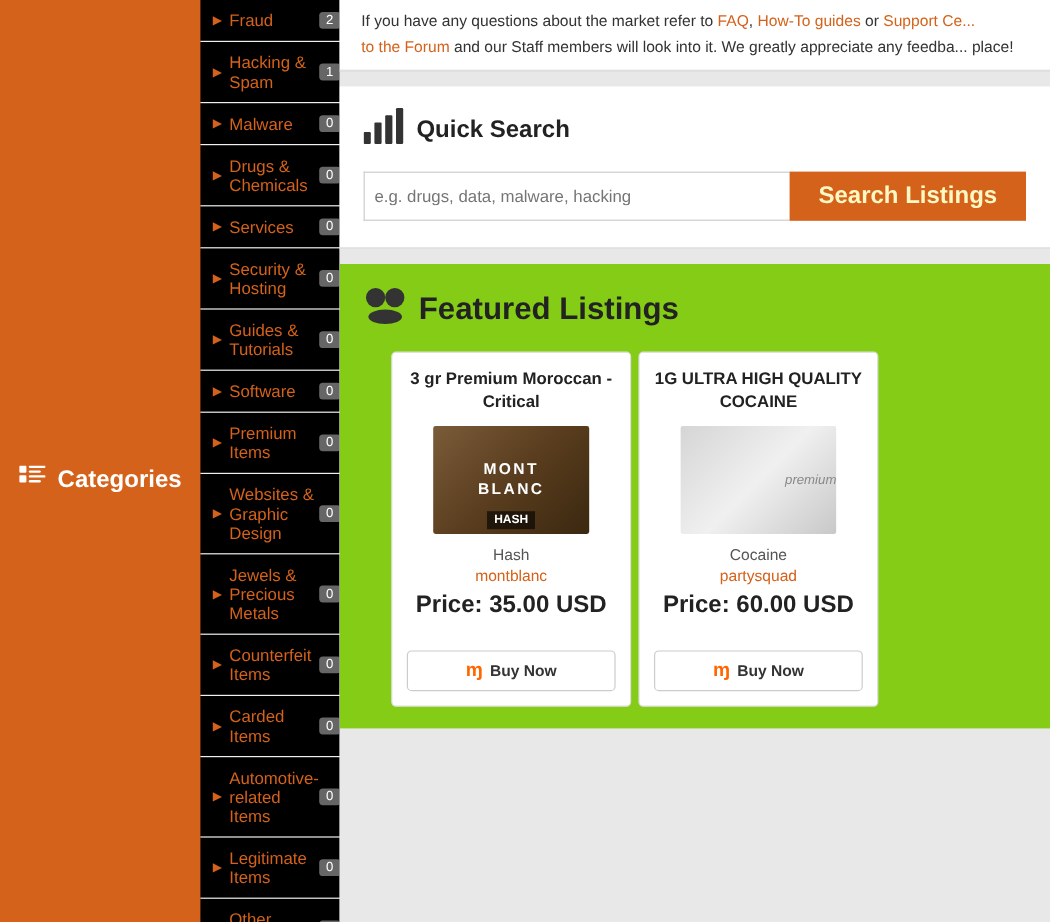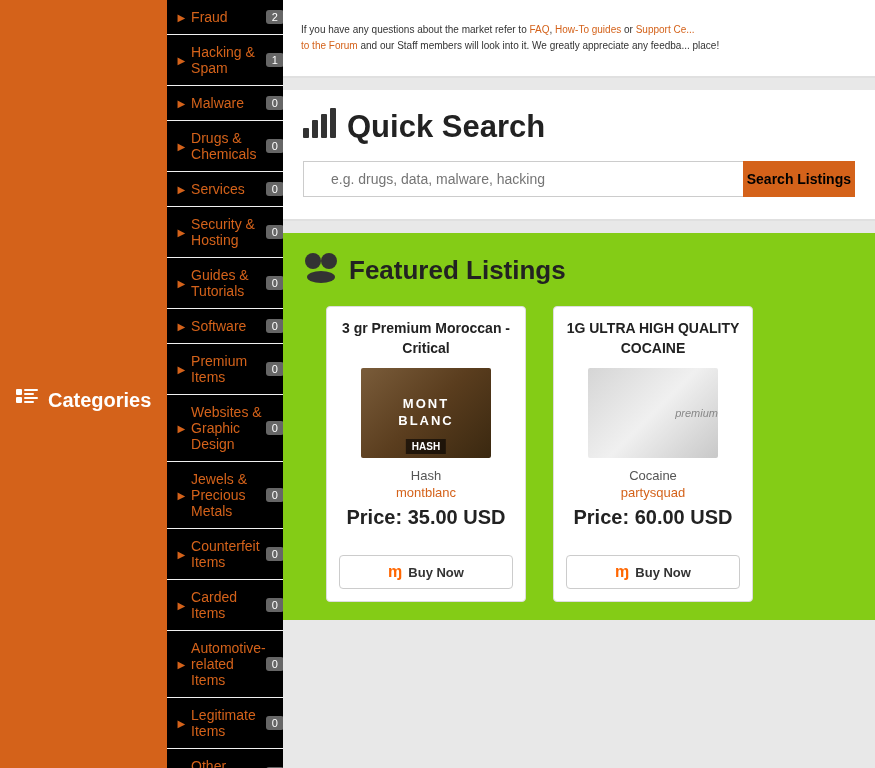--- a/index.html
+++ b/index.html
@@ -80,68 +80,68 @@
       flex: 1;
       display: flex;
       flex-direction: column;
       background: #e8e8e8;
       overflow: hidden;
     }
 
     
     .info-bar {
       background: #fff;
-      padding: 22px 18px;
-      font-size: 10px;
+      padding: 8px 18px;
+      font-size: 13px;
       color: #333;
       line-height: 1.6;
       border-bottom: 2px solid #e0e0e0;
     }
     .info-bar a { color: #d4621a; text-decoration: none; }
 
     
     .quick-search-section {
       background: #fff;
       margin: 12px 0 0 0;
       padding: 18px 20px 22px 20px;
       border-bottom: 2px solid #e0e0e0;
     }
     .section-title {
-      font-size: 31px;
+      font-size: 20px;
       font-weight: bold;
       color: #222;
       display: flex;
       align-items: center;
       gap: 10px;
       margin-bottom: 16px;
     }
     .section-title-icon {
       font-size: 26px;
       color: #333;
     }
     .search-row {
       display: flex;
       gap: 0;
     }
     .search-input {
       flex: 1;
-      padding: 9px 27px;
+      padding: 9px 8px;
       border: 1px solid #ccc;
       border-right: none;
       font-size: 14px;
       color: #888;
       outline: none;
       border-radius: 0;
     }
     .search-button {
       background: #d4621a;
-      color: #000000;
+      color: #fef9c3;
       border: none;
-      padding: 9px 4px;
-      font-size: 14px;
+      padding: 9px 24px;
+      font-size: 20px;
       font-weight: bold;
       cursor: pointer;
       border-radius: 0;
     }
 
     
     .featured-section {
       background: #84cc16;
       margin: 12px 0 0 0;
       padding: 18px 20px;
@@ -150,21 +150,21 @@
       font-size: 26px;
       font-weight: bold;
       color: #222;
       display: flex;
       align-items: center;
       gap: 10px;
       margin-bottom: 16px;
     }
     .listings-grid {
       display: flex;
-      gap: 27px;
+      gap: 6px;
       padding-left: 23px;
     }
     .listing-card {
       border: 1px solid #ddd;
       border-radius: 4px;
       padding: 12px;
       width: 200px;
       text-align: center;
       background: #fff;
     }

